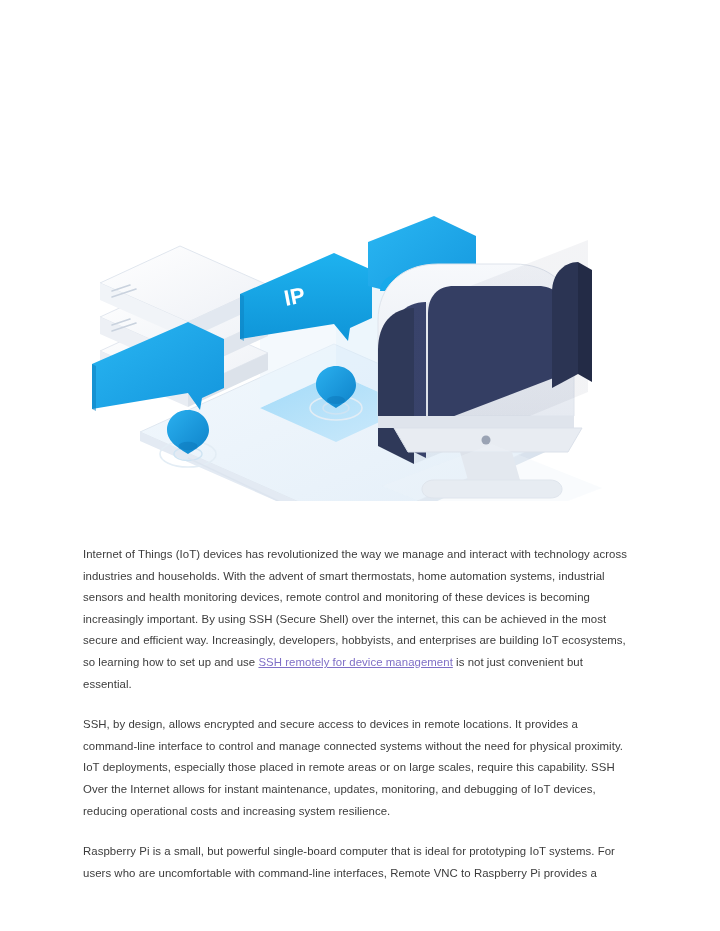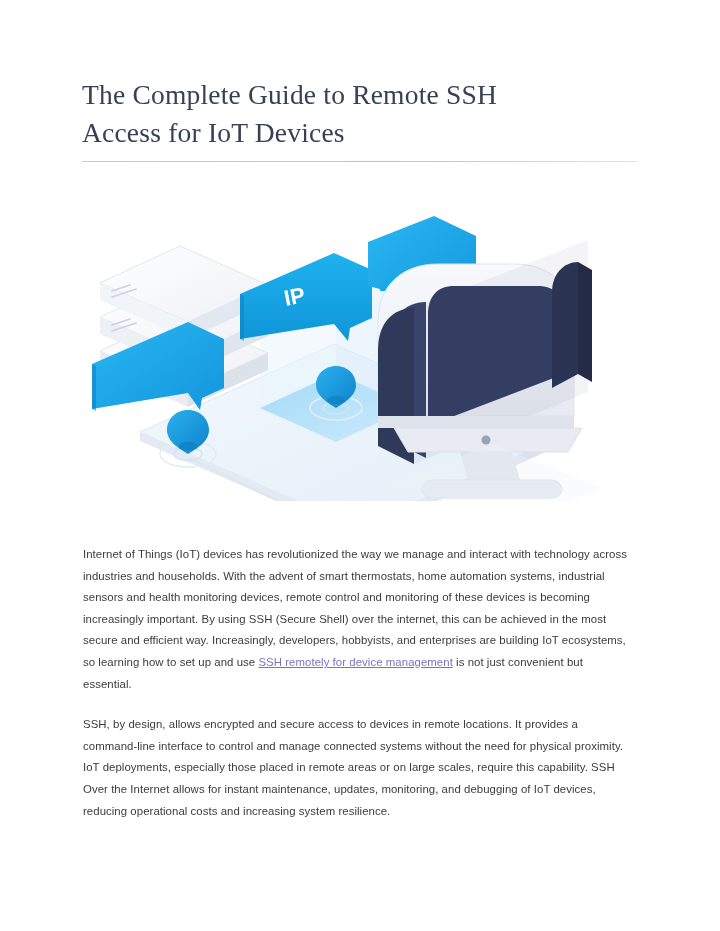--- a/index.html
+++ b/index.html
@@ -79,25 +79,20 @@
     color: #7f6fc6;
     text-decoration: underline;
     text-decoration-color: #7f6fc6;
   }
 </style>
 </head>
 <body>
 
 <div class="page">
 
-  <div class="title-block">
-    <h1 class="doc-title">The Complete Guide to Remote SSH
-Access for IoT Devices</h1>
-    <div class="title-rule"></div>
-  </div>
 
   <div class="hero">
     <svg width="556" height="305" viewBox="0 0 556 305" xmlns="http://www.w3.org/2000/svg">
 
       <defs>
         <linearGradient id="gTopFace" x1="0" y1="0" x2="1" y2="1">
           <stop offset="0%" stop-color="#ffffff"></stop>
           <stop offset="100%" stop-color="#eef1f6"></stop>
         </linearGradient>
         <linearGradient id="gBubble" x1="0" y1="0" x2="0" y2="1">
@@ -233,16 +228,19 @@
   <div class="body-copy">
 
     <p class="para">
       <span>Internet of Things (IoT) devices has revolutionized the way we manage and interact with technology across industries and households. With the advent of smart thermostats, home automation systems, industrial sensors and health monitoring devices, remote control and monitoring of these devices is becoming increasingly important. By using SSH (Secure Shell) over the internet, this can be achieved in the most secure and efficient way. Increasingly, developers, hobbyists, and enterprises are building IoT ecosystems, so learning how to set up and use </span><a class="link" href="#">SSH remotely for device management</a><span> is not just convenient but essential.</span>
     </p>
 
     <p class="para">
       <span>SSH, by design, allows encrypted and secure access to devices in remote locations. It provides a command-line interface to control and manage connected systems without the need for physical proximity. IoT deployments, especially those placed in remote areas or on large scales, require this capability. SSH Over the Internet allows for instant maintenance, updates, monitoring, and debugging of IoT devices, reducing operational costs and increasing system resilience.</span>
     </p>
 
+    <p class="para">
+      <span>Raspberry Pi is a small, but powerful single-board computer that is ideal for prototyping IoT systems. For users who are uncomfortable with command-line interfaces, Remote VNC to Raspberry Pi provides a</span>
+    </p>
 
   </div>
 
 </div>
 
 </body></html>

